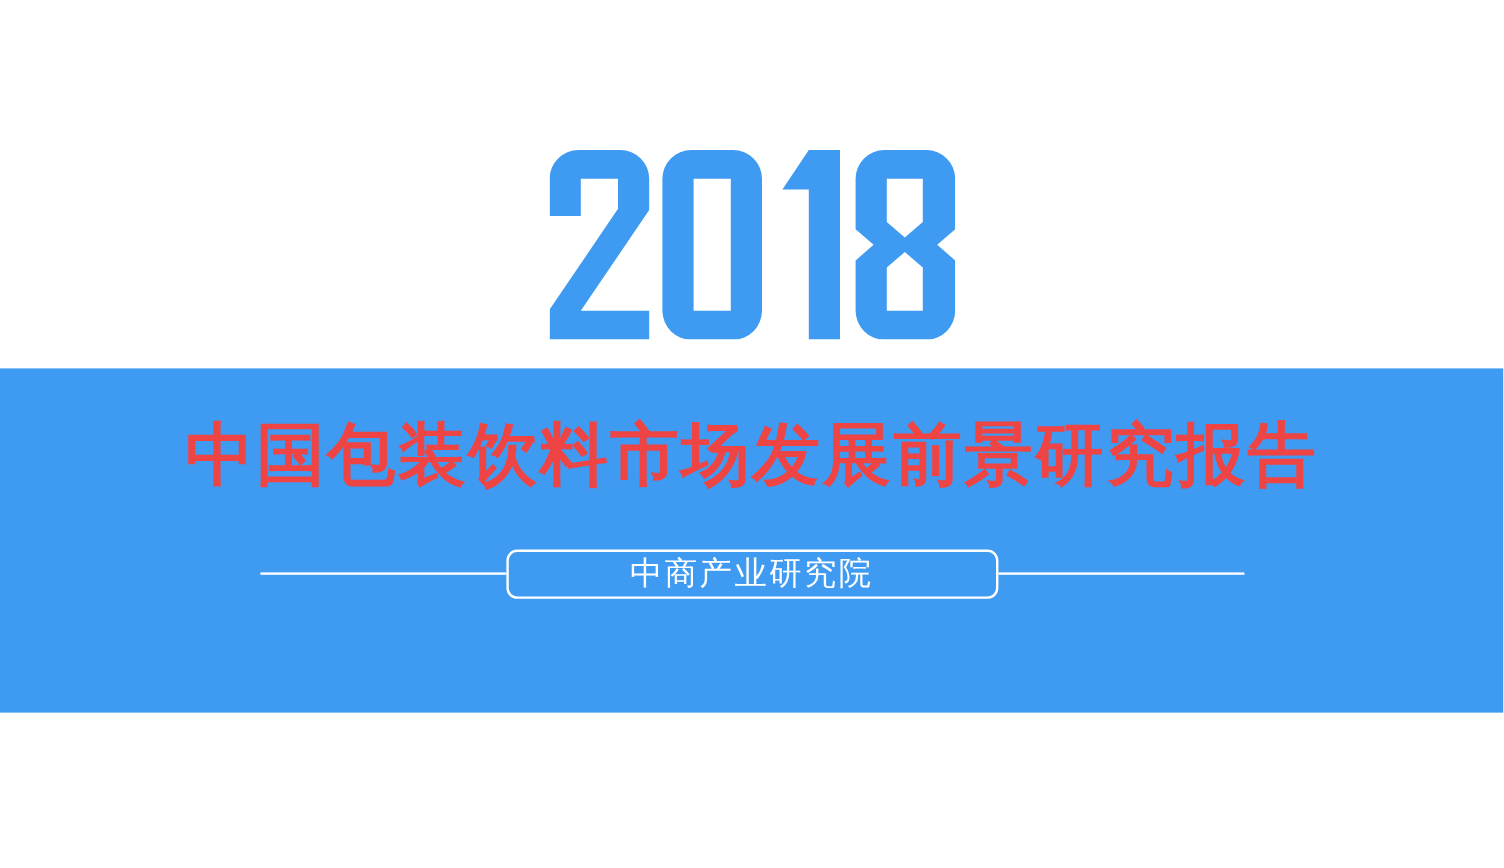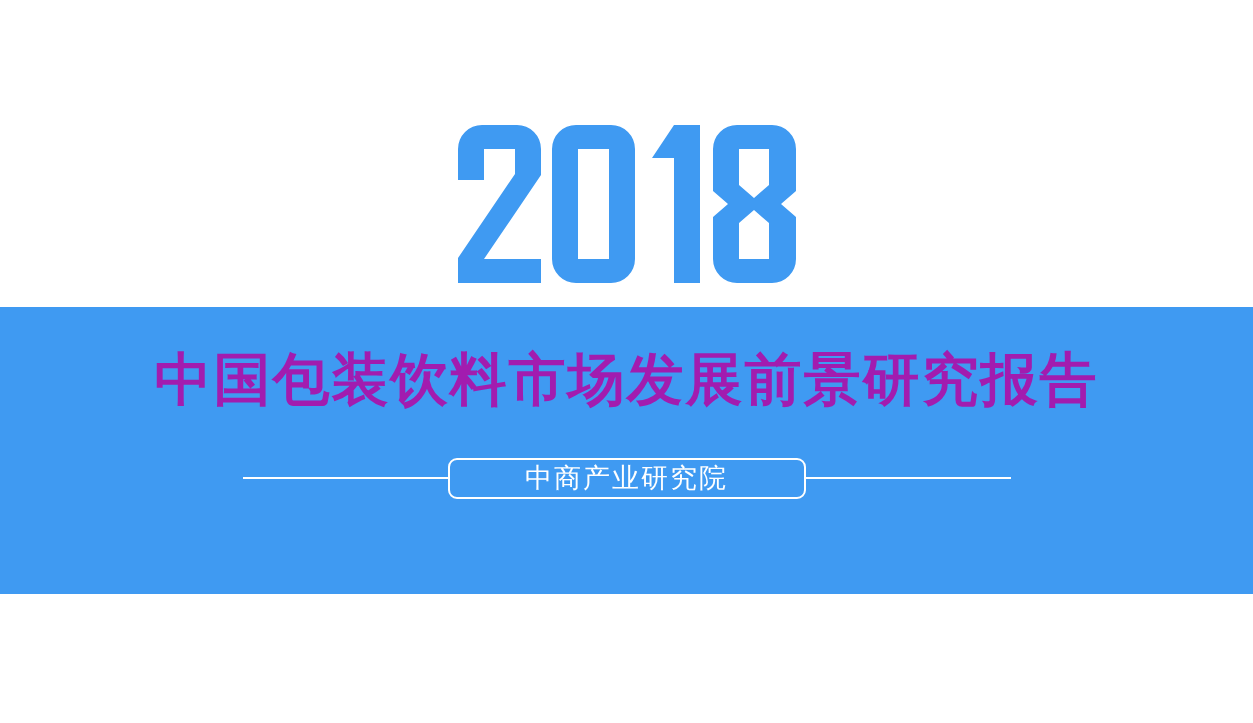--- a/index.html
+++ b/index.html
@@ -48,21 +48,21 @@
     background: #3f9af2;
   }
 
   
   #main-title {
     position: absolute;
     left: 0;
     top: 343px;
     width: 1253px;
     text-align: center;
-    color: #a21caf;
+    color: #ef4444;
     font-size: 57px;
     font-weight: bold;
     line-height: 72px;
     letter-spacing: 2px;
     white-space: nowrap;
     font-family: "Liberation Sans", "DejaVu Sans", sans-serif;
   }
 
   
   #subtitle-row {
@@ -76,21 +76,21 @@
     justify-content: center;
   }
   .rule {
     height: 0;
     border-top: 2px solid #ffffff;
     width: 205px;
     flex: 0 0 auto;
   }
   #subtitle-pill {
     box-sizing: border-box;
-    width: 358px;
+    width: 410px;
     height: 41px;
     border: 2px solid #ffffff;
     border-radius: 9px;
     display: flex;
     align-items: center;
     justify-content: center;
     flex: 0 0 auto;
     background: transparent;
   }
   #subtitle-label {

